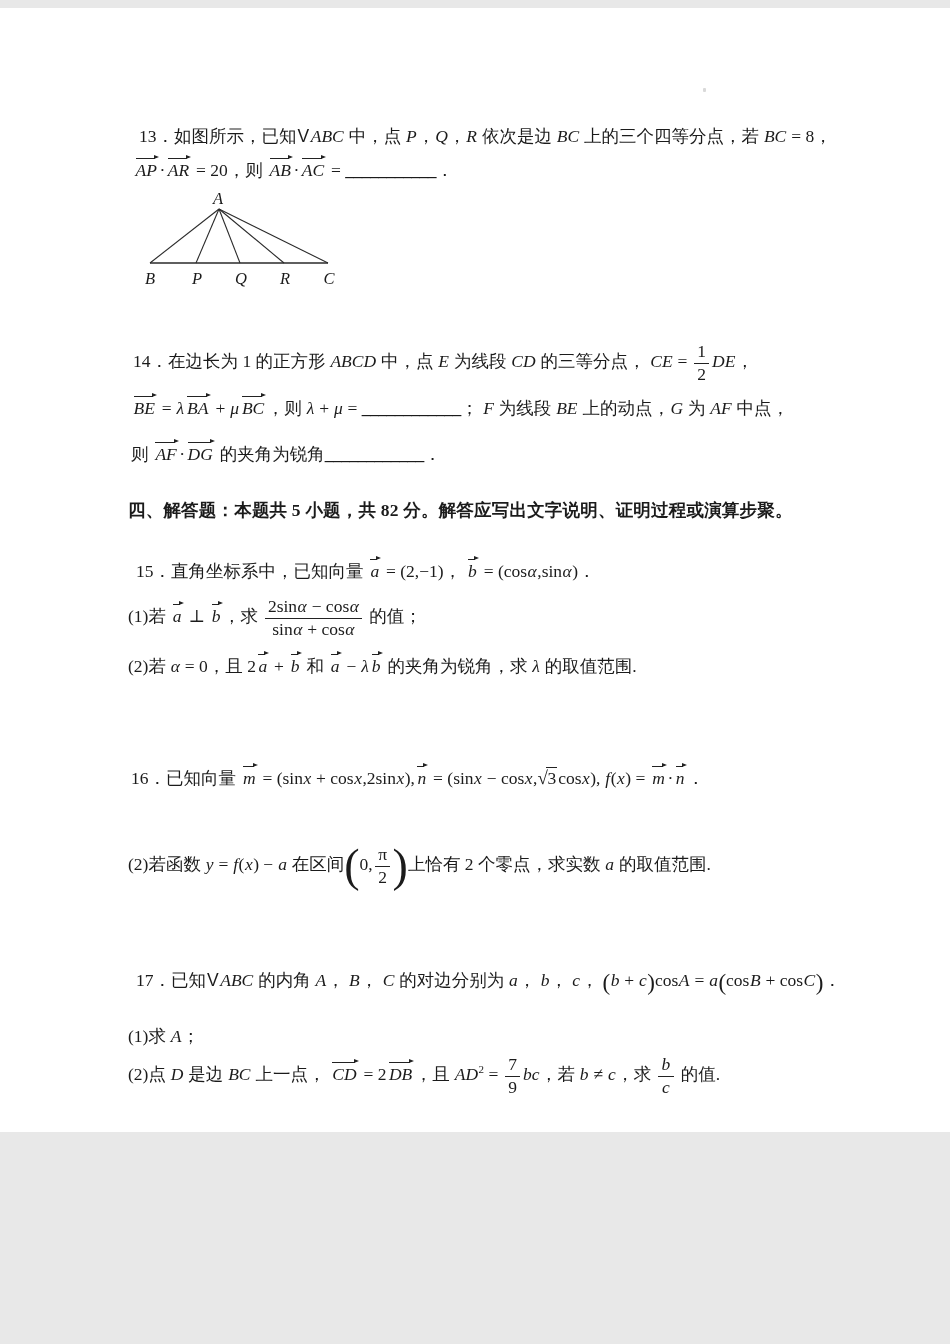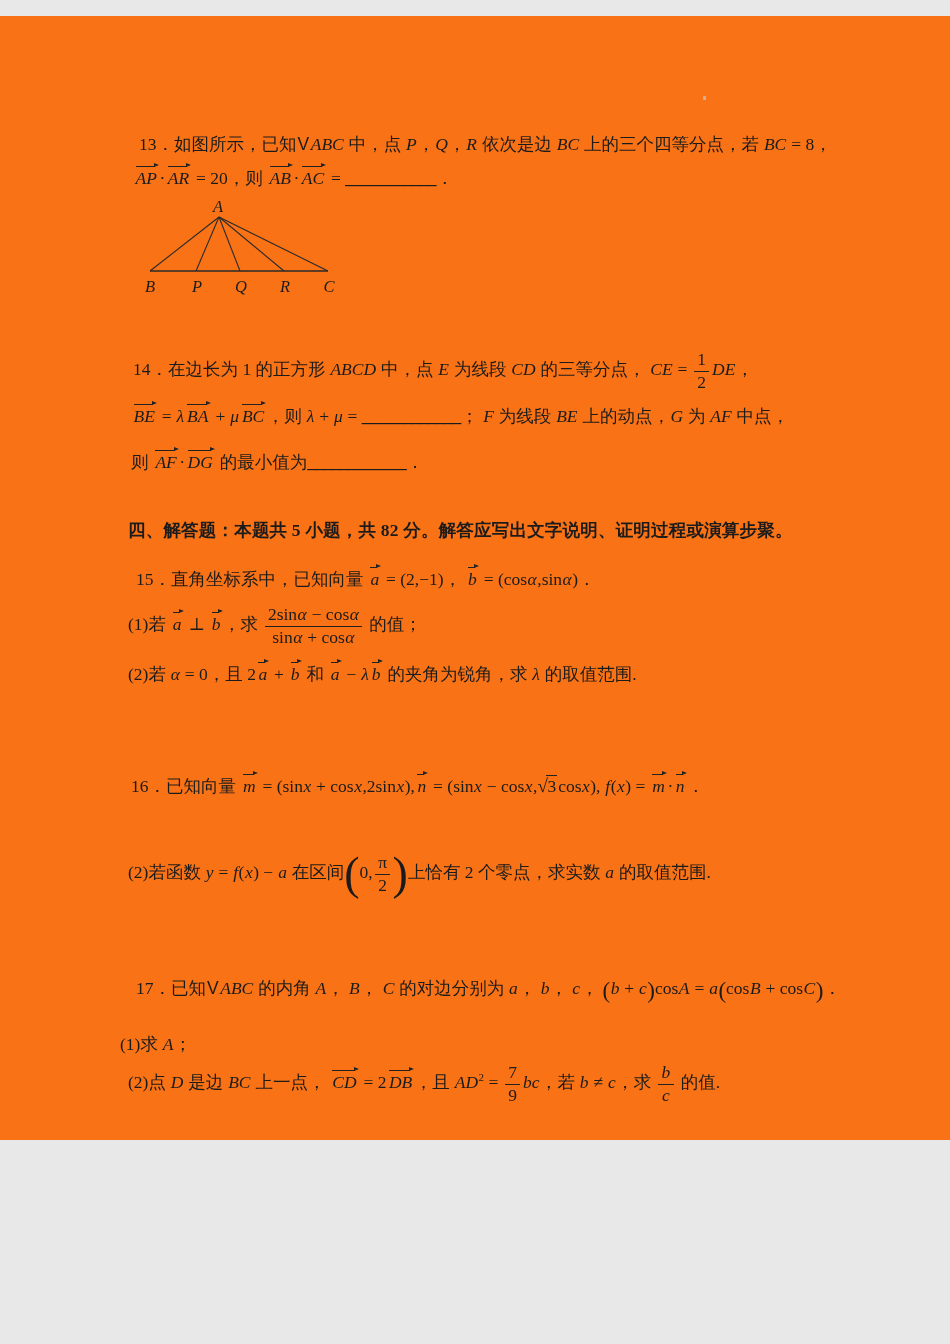--- a/index.html
+++ b/index.html
@@ -1,17 +1,17 @@
 <!DOCTYPE html>
 <html><head>
 <meta charset="utf-8">
 <style>
   html,body{margin:0;padding:0;background:#e8e8e8;}
   .page{
-    position:relative;width:950px;height:1124px;margin:16px auto;background:#f97316;
+    position:relative;width:950px;height:1124px;margin:8px auto;background:#ffffff;
     font-family:"Liberation Serif","DejaVu Serif",serif;
     font-size:17.5px;color:#1b1b1b;overflow:hidden;
   }
   .line{position:absolute;white-space:nowrap;line-height:1.25;}
   .bold{font-weight:700;letter-spacing:0.2px;}
   
   .r-cn{font-style:normal;}
   .r-it{font-style:italic;padding:0 0.5px;}
   .r-tri{font-family:"Liberation Sans","DejaVu Sans",sans-serif;font-weight:500;padding:0 1px;}
   .r-sup{font-size:11px;vertical-align:7px;}
@@ -62,30 +62,30 @@
       <text x="10" y="93" text-anchor="middle">B</text>
       <text x="57" y="93" text-anchor="middle">P</text>
       <text x="101" y="93" text-anchor="middle">Q</text>
       <text x="145" y="93" text-anchor="middle">R</text>
       <text x="189" y="93" text-anchor="middle">C</text>
     </svg>
   </div>
 
   <div class="line" style="left:133px;top:334px;"><span class="r-cn">14．在边长为 1 的正方形 </span><span class="r-it">ABCD</span><span class="r-cn"> 中，点 </span><span class="r-it">E</span><span class="r-cn"> 为线段 </span><span class="r-it">CD</span><span class="r-cn"> 的三等分点， </span><span class="r-it">CE</span><span class="r-cn"> = </span><span class="frac"><span class="num"><span class="r-cn">1</span></span><span class="den"><span class="r-cn">2</span></span></span><span class="r-it">DE</span><span class="r-cn">，</span></div>
   <div class="line" style="left:131px;top:384px;"><span class="vec"><span class="arr"></span><span class="vbody">BE</span></span><span class="r-cn"> = </span><span class="r-it">λ</span><span class="vec"><span class="arr"></span><span class="vbody">BA</span></span><span class="r-cn"> + </span><span class="r-it">μ</span><span class="vec"><span class="arr"></span><span class="vbody">BC</span></span><span class="r-cn">，则 </span><span class="r-it">λ</span><span class="r-cn"> + </span><span class="r-it">μ</span><span class="r-cn"> = </span><span class="r-blank">____________</span><span class="r-cn">；  </span><span class="r-it">F</span><span class="r-cn"> 为线段 </span><span class="r-it">BE</span><span class="r-cn"> 上的动点，</span><span class="r-it">G</span><span class="r-cn"> 为 </span><span class="r-it">AF</span><span class="r-cn"> 中点，</span></div>
-  <div class="line" style="left:131px;top:430px;"><span class="r-cn">则 </span><span class="vec"><span class="arr"></span><span class="vbody">AF</span></span><span class="r-cn">·</span><span class="vec"><span class="arr"></span><span class="vbody">DG</span></span><span class="r-cn"> 的最小值为</span><span class="r-blank">____________</span><span class="r-cn">．</span></div>
+  <div class="line" style="left:131px;top:430px;"><span class="r-cn">则 </span><span class="vec"><span class="arr"></span><span class="vbody">AF</span></span><span class="r-cn">·</span><span class="vec"><span class="arr"></span><span class="vbody">DG</span></span><span class="r-cn"> 的夹角为锐角</span><span class="r-blank">____________</span><span class="r-cn">．</span></div>
 
-  <div class="line bold" style="left:128px;top:504px;"><span class="r-cn">四、解答题：本题共 5 小题，共 82 分。解答应写出文字说明、证明过程或演算步聚。</span></div>
+  <div class="line bold" style="left:128px;top:492px;"><span class="r-cn">四、解答题：本题共 5 小题，共 82 分。解答应写出文字说明、证明过程或演算步聚。</span></div>
 
   <div class="line" style="left:136px;top:547px;"><span class="r-cn">15．直角坐标系中，已知向量 </span><span class="vec"><span class="arr"></span><span class="vbody">a</span></span><span class="r-cn"> = (2,−1)， </span><span class="vec"><span class="arr"></span><span class="vbody">b</span></span><span class="r-cn"> = (cos</span><span class="r-it">α</span><span class="r-cn">,sin</span><span class="r-it">α</span><span class="r-cn">)．</span></div>
   <div class="line" style="left:128px;top:589px;"><span class="r-cn">(1)若 </span><span class="vec"><span class="arr"></span><span class="vbody">a</span></span><span class="r-cn"> ⊥ </span><span class="vec"><span class="arr"></span><span class="vbody">b</span></span><span class="r-cn">，求 </span><span class="frac"><span class="num"><span class="r-cn">2sin</span><span class="r-it">α</span><span class="r-cn"> − cos</span><span class="r-it">α</span></span><span class="den"><span class="r-cn">sin</span><span class="r-it">α</span><span class="r-cn"> + cos</span><span class="r-it">α</span></span></span><span class="r-cn"> 的值；</span></div>
   <div class="line" style="left:128px;top:642px;"><span class="r-cn">(2)若 </span><span class="r-it">α</span><span class="r-cn"> = 0，且 </span><span class="r-cn">2</span><span class="vec"><span class="arr"></span><span class="vbody">a</span></span><span class="r-cn"> + </span><span class="vec"><span class="arr"></span><span class="vbody">b</span></span><span class="r-cn"> 和 </span><span class="vec"><span class="arr"></span><span class="vbody">a</span></span><span class="r-cn"> − </span><span class="r-it">λ</span><span class="vec"><span class="arr"></span><span class="vbody">b</span></span><span class="r-cn"> 的夹角为锐角，求 </span><span class="r-it">λ</span><span class="r-cn"> 的取值范围.</span></div>
 
   <div class="line" style="left:131px;top:754px;"><span class="r-cn">16．已知向量 </span><span class="vec"><span class="arr"></span><span class="vbody">m</span></span><span class="r-cn"> = (sin</span><span class="r-it">x</span><span class="r-cn"> + cos</span><span class="r-it">x</span><span class="r-cn">,2sin</span><span class="r-it">x</span><span class="r-cn">),</span><span class="vec"><span class="arr"></span><span class="vbody">n</span></span><span class="r-cn"> = (sin</span><span class="r-it">x</span><span class="r-cn"> − cos</span><span class="r-it">x</span><span class="r-cn">,</span><span class="sqrt"><span class="rad">√</span><span class="radand">3</span></span><span class="r-cn">cos</span><span class="r-it">x</span><span class="r-cn">), </span><span class="r-it">f</span><span class="r-cn">(</span><span class="r-it">x</span><span class="r-cn">) = </span><span class="vec"><span class="arr"></span><span class="vbody">m</span></span><span class="r-cn">·</span><span class="vec"><span class="arr"></span><span class="vbody">n</span></span><span class="r-cn">．</span></div>
   <div class="line" style="left:128px;top:837px;"><span class="r-cn">(2)若函数 </span><span class="r-it">y</span><span class="r-cn"> = </span><span class="r-it">f</span><span class="r-cn">(</span><span class="r-it">x</span><span class="r-cn">) − </span><span class="r-it">a</span><span class="r-cn"> 在区间</span><span class="r-big">(</span><span class="r-cn">0,</span><span class="frac"><span class="num"><span class="r-cn">π</span></span><span class="den"><span class="r-cn">2</span></span></span><span class="r-big">)</span><span class="r-cn">上恰有 2 个零点，求实数 </span><span class="r-it">a</span><span class="r-cn"> 的取值范围.</span></div>
 
   <div class="line" style="left:136px;top:962px;"><span class="r-cn">17．已知</span><span class="r-tri">V</span><span class="r-it">ABC</span><span class="r-cn"> 的内角 </span><span class="r-it">A</span><span class="r-cn">， </span><span class="r-it">B</span><span class="r-cn">， </span><span class="r-it">C</span><span class="r-cn"> 的对边分别为 </span><span class="r-it">a</span><span class="r-cn">， </span><span class="r-it">b</span><span class="r-cn">， </span><span class="r-it">c</span><span class="r-cn">， </span><span class="r-pb">(</span><span class="r-it">b</span><span class="r-cn"> + </span><span class="r-it">c</span><span class="r-pb">)</span><span class="r-cn">cos</span><span class="r-it">A</span><span class="r-cn"> = </span><span class="r-it">a</span><span class="r-pb">(</span><span class="r-cn">cos</span><span class="r-it">B</span><span class="r-cn"> + cos</span><span class="r-it">C</span><span class="r-pb">)</span><span class="r-cn">．</span></div>
-  <div class="line" style="left:120px;top:1018px;"><span class="r-cn">(1)求 </span><span class="r-it">A</span><span class="r-cn">；</span></div>
+  <div class="line" style="left:128px;top:1018px;"><span class="r-cn">(1)求 </span><span class="r-it">A</span><span class="r-cn">；</span></div>
   <div class="line" style="left:128px;top:1047px;"><span class="r-cn">(2)点 </span><span class="r-it">D</span><span class="r-cn"> 是边 </span><span class="r-it">BC</span><span class="r-cn"> 上一点， </span><span class="vec"><span class="arr"></span><span class="vbody">CD</span></span><span class="r-cn"> = 2</span><span class="vec"><span class="arr"></span><span class="vbody">DB</span></span><span class="r-cn">，且 </span><span class="r-it">AD</span><span class="r-sup">2</span><span class="r-cn"> = </span><span class="frac"><span class="num"><span class="r-cn">7</span></span><span class="den"><span class="r-cn">9</span></span></span><span class="r-it">bc</span><span class="r-cn">，若 </span><span class="r-it">b</span><span class="r-cn"> ≠ </span><span class="r-it">c</span><span class="r-cn">，求 </span><span class="frac"><span class="num"><span class="r-it">b</span></span><span class="den"><span class="r-it">c</span></span></span><span class="r-cn"> 的值.</span></div>
 
   <div class="footer" style="top:1238px;">高一 3 月月考　数学试卷  第 3 页，共 9 页</div>
 
 </div>
 
 </body></html>

